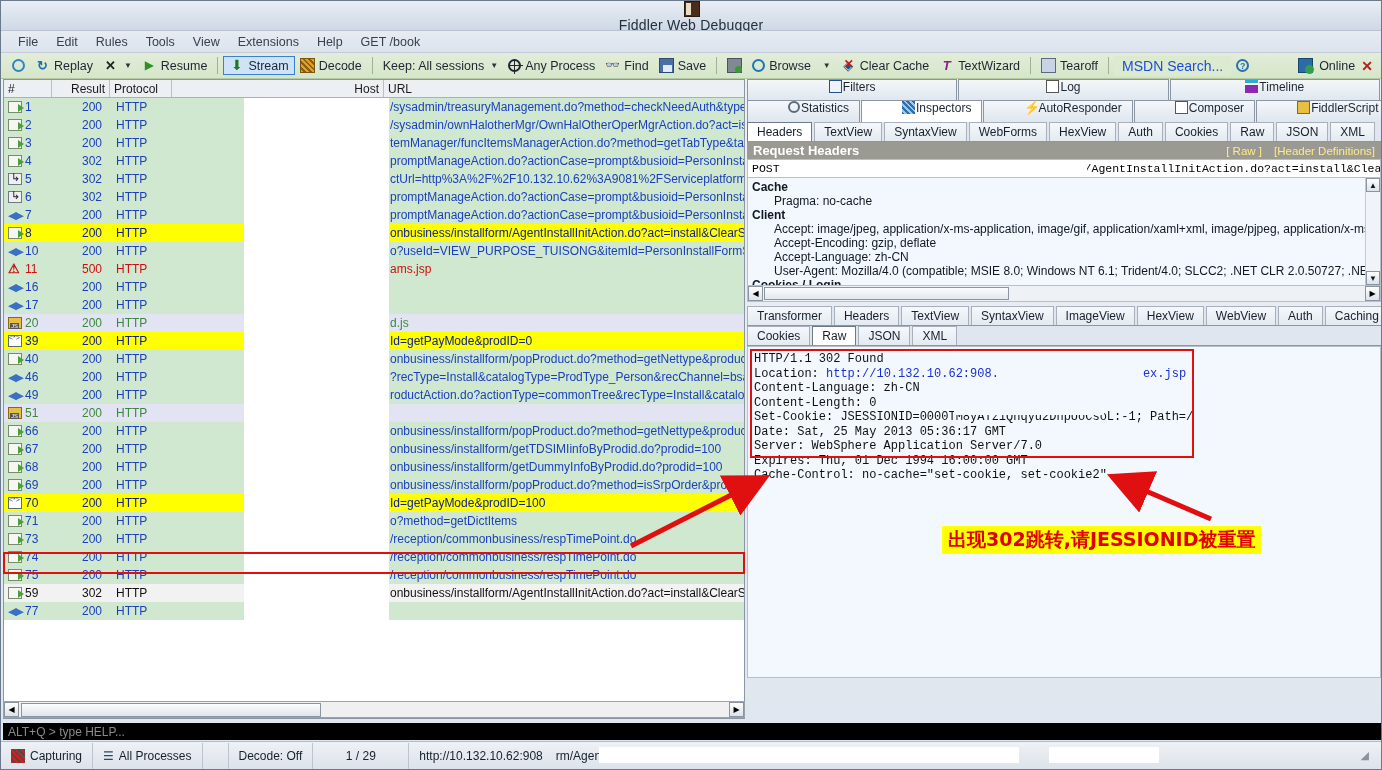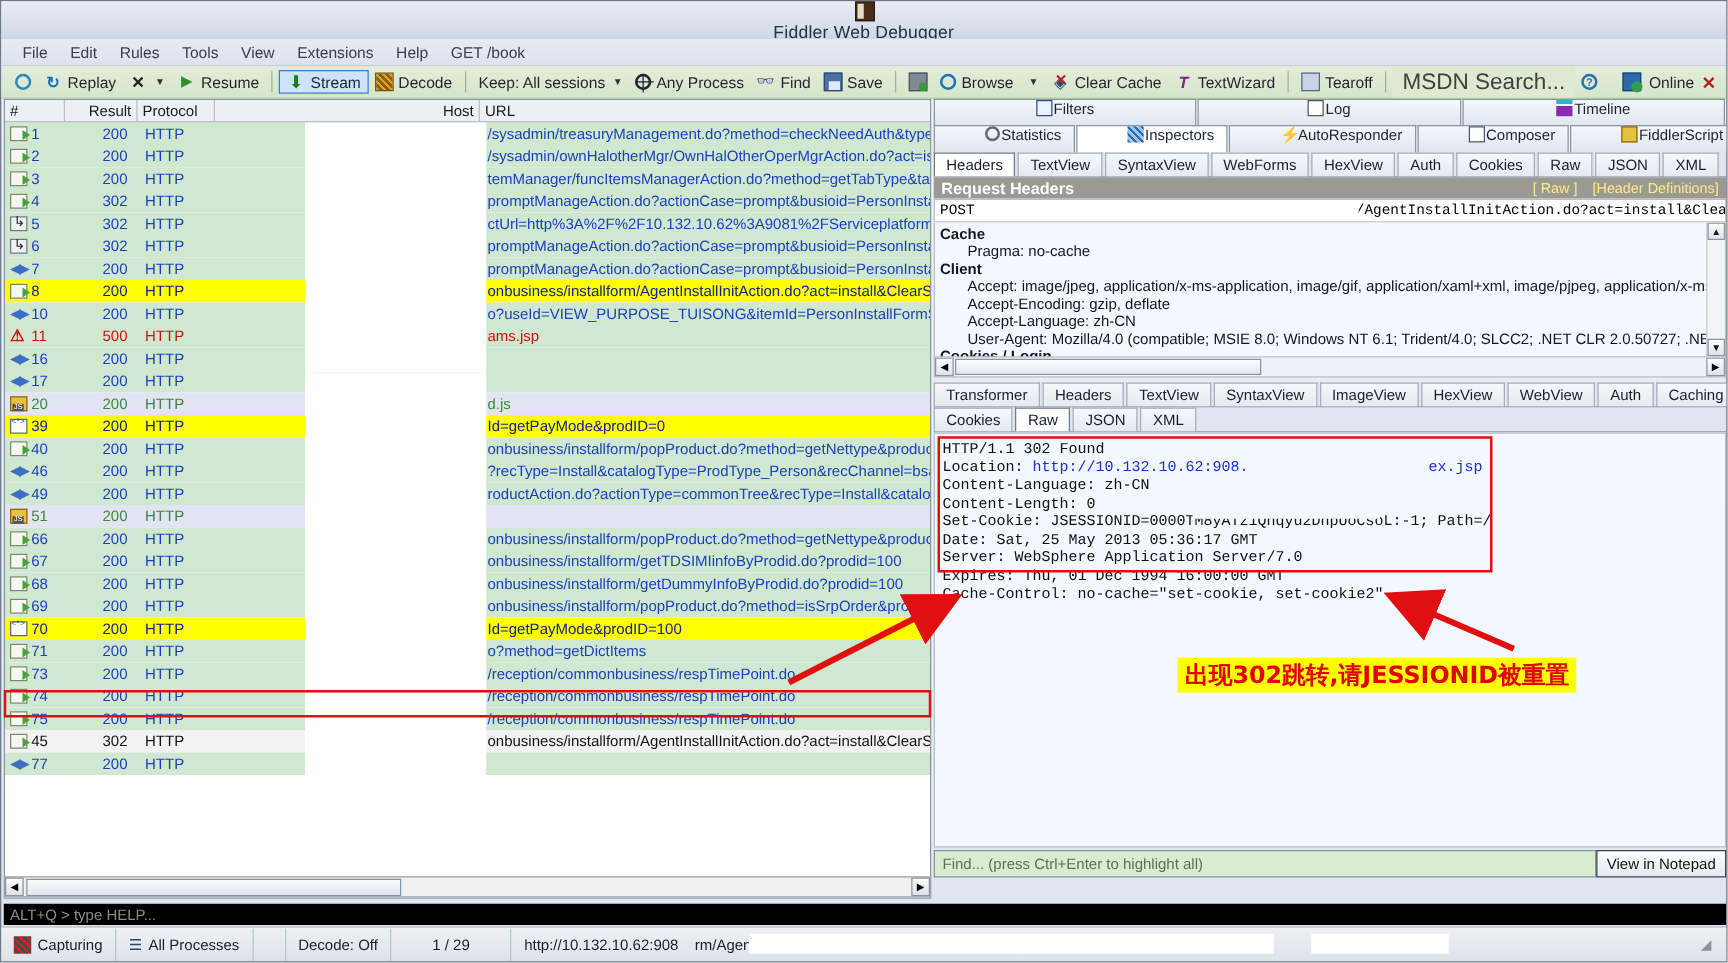--- a/index.html
+++ b/index.html
@@ -89,21 +89,21 @@
   .ic-ie{border:2px solid #1b75bb;border-radius:50%;width:13px;height:13px;}
   .ic-clearcache{color:#1b4f8a;font-size:13px;line-height:15px;text-align:center;}
   .ic-clearcache:after{content:"✕";position:absolute;left:3px;top:-1px;color:#c01c1c;font-size:12px;font-weight:bold;}
   .ic-textwiz{color:#8e1b8e;font-size:13px;font-weight:bold;line-height:15px;text-align:center;font-style:italic;}
   .ic-tearoff{background:#c8d4e4;border:1px solid #5a6a80;}
   .ic-help{border:2px solid #2a6fb0;border-radius:50%;width:13px;height:13px;color:#2a6fb0;font-size:9px;line-height:11px;text-align:center;font-weight:bold;}
   .ic-online{background:#2c6aa8;border:1px solid #17466f;}
   .ic-online:after{content:"";position:absolute;right:-2px;bottom:-2px;width:9px;height:9px;background:#2f9f4f;border-radius:50%;}
 
   #msdn-search {
-    background:#dcebd0; color:#404040; padding:2px 8px; font-size:18px;
+    background:#dcebd0; color:#1d4ed8; padding:2px 8px; font-size:14px;
   }
   #online-grp { margin-left:auto; display:flex; align-items:center; gap:6px; margin-right:8px; }
   #online-x { color:#b31e1e; font-weight:bold; font-size:14px; }
 
   
   #sessions {
     position:absolute; left:2px; top:78px; width:742px; height:640px;
     background:#ffffff; border:1px solid #8a96a3; overflow:hidden;
   }
   #grid-head {
@@ -663,21 +663,21 @@
             <span class="idnum">75</span>
           </div>
           <div class="c-res">200</div>
           <div class="c-proto">HTTP</div>
           <div class="c-host">10.132.10.62:9081</div>
           <div class="c-url">/reception/commonbusiness/respTimePoint.do</div>
         </div>
         <div class="row white">
           <div class="c-num">
             <span class="sic sic-doc"></span>
-            <span class="idnum">45</span>
+            <span class="idnum">59</span>
           </div>
           <div class="c-res">302</div>
           <div class="c-proto">HTTP</div>
           <div class="c-host">10.132.10.62:9081</div>
           <div class="c-url">onbusiness/installform/AgentInstallInitAction.do?act=install&amp;ClearSession</div>
         </div>
         <div class="row ">
           <div class="c-num">
             <span class="sic sic-code">◀▶</span>
             <span class="idnum">77</span>
@@ -808,24 +808,20 @@
         <div class="stab">JSON</div>
         <div class="stab">XML</div>
       </div>
 
     <div id="resp-body">
       <div id="raw-text"><div>HTTP/1.1 302 Found</div><div><span>Location: </span><a>http://10.132.10.62:908.</a><span>                    </span><a>ex.jsp</a></div><div>Content-Language: zh-CN</div><div>Content-Length: 0</div><div>Set-Cookie: JSESSIONID=0000TM8yATz1Qnqyu2DhpUoCsoL:-1; Path=/</div><div>Date: Sat, 25 May 2013 05:36:17 GMT</div><div>Server: WebSphere Application Server/7.0</div><div>Expires: Thu, 01 Dec 1994 16:00:00 GMT</div><div>Cache-Control: no-cache="set-cookie, set-cookie2"</div></div>
       <div id="raw-redact"></div>
       <div id="resp-redbox"></div>
     </div>
 
-    <div id="findbar">
-      <div id="find-input">Find... (press Ctrl+Enter to highlight all)</div>
-      <div id="notepad-btn">View in Notepad</div>
-    </div>
   </div>
 
   <div id="row76-box"></div>
   <div id="cn-note">出现302跳转,请JESSIONID被重置</div>
   <svg class="annot">
     <defs>
       <marker id="ah" markerWidth="9" markerHeight="9" refX="2" refY="4.5" orient="auto">
         <polygon points="0,0 9,4.5 0,9" fill="#e01010"></polygon>
       </marker>
     </defs>

